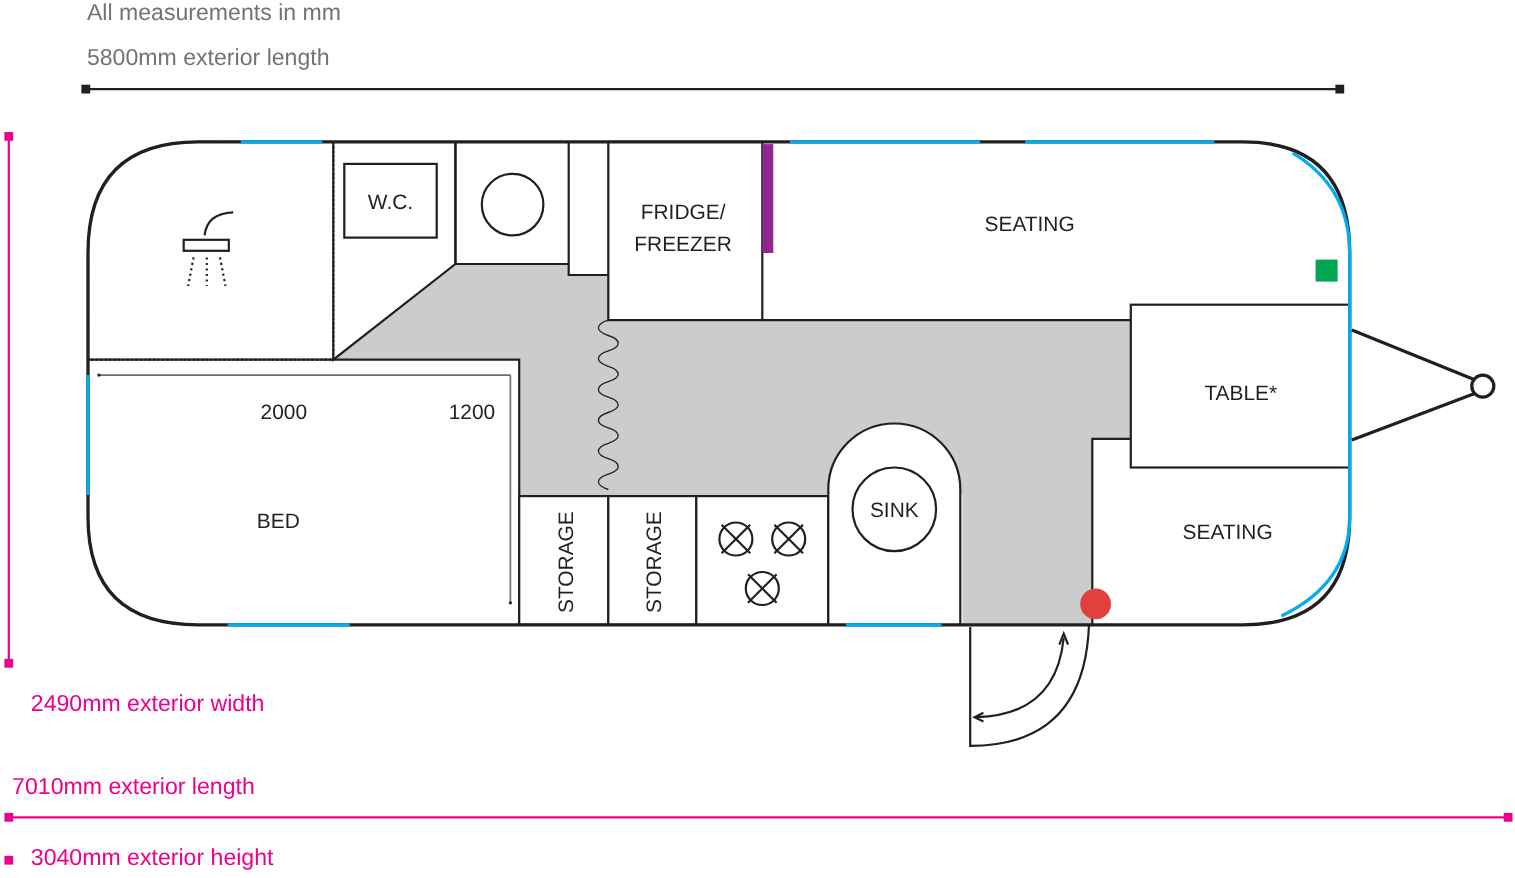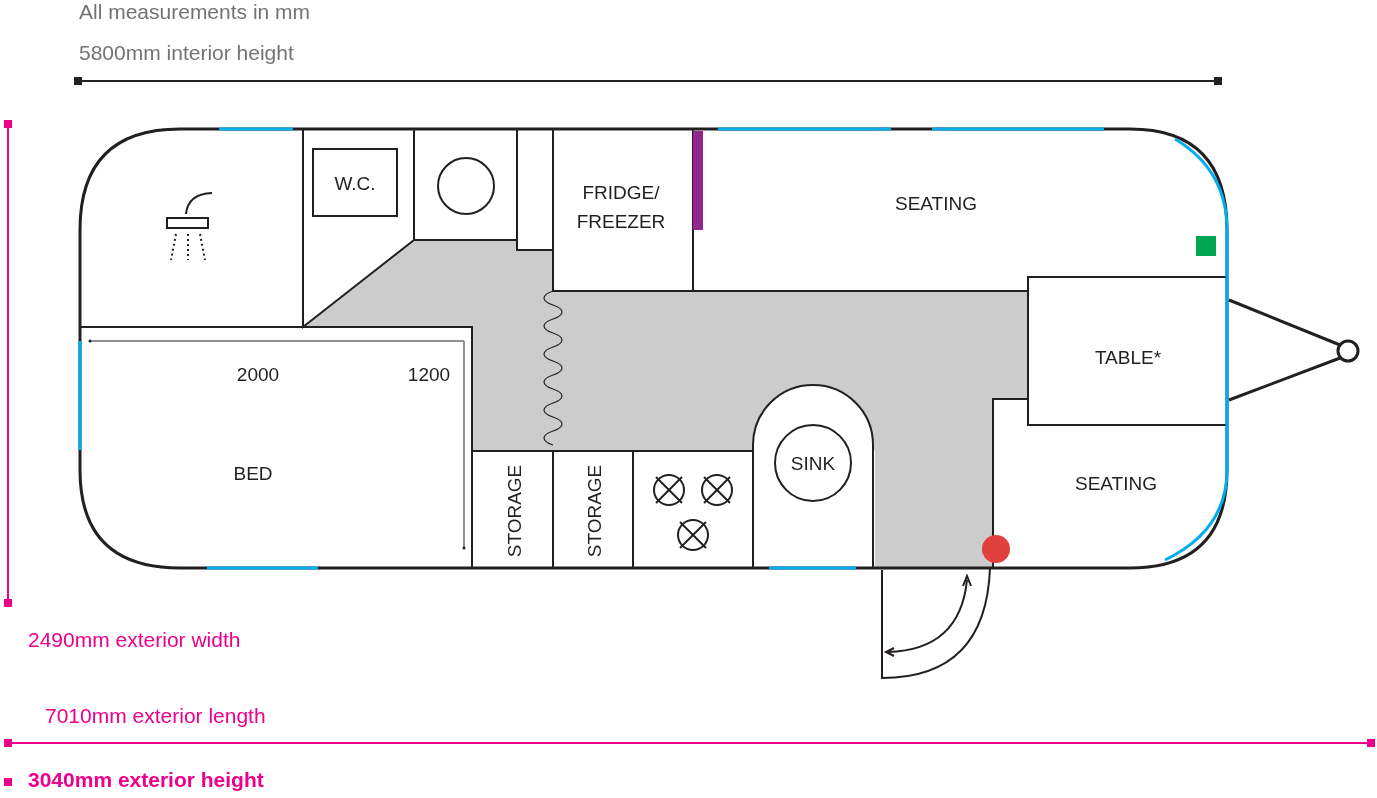--- a/index.html
+++ b/index.html
@@ -7,25 +7,25 @@
          font-family: "Liberation Sans", "DejaVu Sans", sans-serif; }
   .txt { position: absolute; font-size: 21px; color: #737373; white-space: nowrap; }
   .pink { color: #ec008c; }
   svg#plan { position: absolute; left: 0; top: 0; }
   svg text { font-family: "Liberation Sans", "DejaVu Sans", sans-serif; fill: #231f20; }
 </style>
 </head>
 <body>
 
 <div class="txt" style="left:79px; top:0px;">All measurements in mm</div>
-<div class="txt" style="left:79px; top:41px;">5800mm interior height</div>
+<div class="txt" style="left:79px; top:41px;">5800mm exterior length</div>
 
 <div class="txt pink" style="left:28px; top:628px;text-align:center;">2490mm exterior width</div>
-<div class="txt pink" style="left:45px; top:704px;">7010mm exterior length</div>
-<div class="txt pink" style="left:28px; top:768px;font-weight:bold;">3040mm exterior height</div>
+<div class="txt pink" style="left:11px; top:704px;">7010mm exterior length</div>
+<div class="txt pink" style="left:28px; top:768px;">3040mm exterior height</div>
 
 <svg id="plan" width="1377" height="798" viewBox="0 0 1377 798">
 
   <g>
     <line x1="78" y1="81" x2="1218" y2="81" stroke="#231f20" stroke-width="2"></line>
     <rect x="74" y="77" width="8" height="8" fill="#231f20"></rect>
     <rect x="1214" y="77" width="8" height="8" fill="#231f20"></rect>
   </g>
 
   <g>

